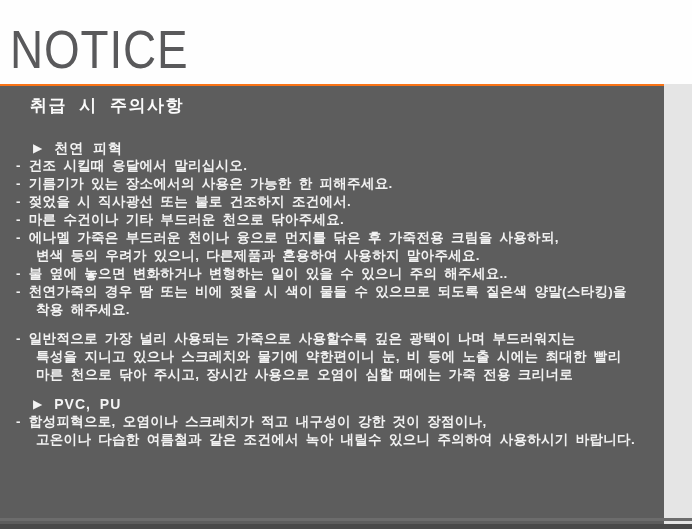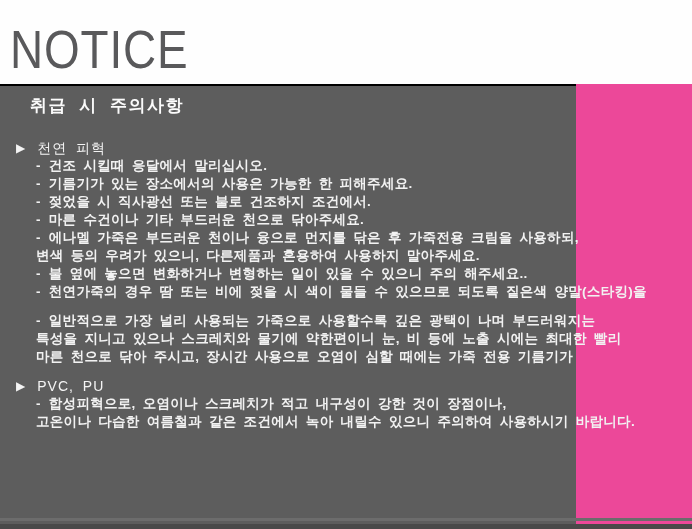--- a/index.html
+++ b/index.html
@@ -2,21 +2,21 @@
 <html lang="ko"><head>
 <meta charset="utf-8">
 <style>
   html, body { margin: 0; padding: 0; }
   body {
     width: 692px; height: 529px;
     background: #fefefe;
     font-family: "Liberation Sans", "DejaVu Sans", sans-serif;
     overflow: hidden;
   }
-  .page { position: relative; width: 692px; height: 529px; background: #ec4899; }
+  .page { position: relative; width: 692px; height: 529px; background: #e5e5e5; }
 
   
   .top-fragments { position: absolute; top: 0; left: 0; width: 692px; height: 7px; }
   .frag { position: absolute; top: 0; height: 5px; background: #4a4942; opacity: .85; }
   .frag.f0 { left: 28px;  width: 24px; background: #e8ddc8; opacity: 1; }
   .frag.f1 { left: 85px;  width: 27px; }
   .frag.f2 { left: 180px; width: 48px; }
   .frag.f3 { left: 348px; width: 76px; }
   .frag.f4 { left: 492px; width: 52px; }
   .frag.f5 { left: 630px; width: 34px; }
@@ -26,44 +26,44 @@
     position: absolute; left: 10px; top: 22px;
     font-size: 54px; line-height: 54px;
     color: #59595b; font-weight: 400;
     letter-spacing: 1px;
     transform: scaleX(0.85); transform-origin: left top;
     white-space: nowrap;
   }
 
   .panel {
     position: absolute; top: 84px; left: 0;
-    width: 576px; height: 445px;
+    width: 664px; height: 445px;
     background: #5d5d5d;
-    border-top: 2px solid #000000;
+    border-top: 2px solid #f97316;
     box-sizing: border-box;
     color: #f4f4f4;
   }
   .panel-title {
     margin: 10px 0 0 30px;
     font-size: 17px; line-height: 20px;
     font-weight: bold; color: #fbfbfb;
     letter-spacing: 1.5px; word-spacing: 6px;
     white-space: nowrap;
   }
   .sections { margin-top: 23px; }
   .section { margin-bottom: 11px; }
   .sec-heading {
-    padding-left: 16px;
-    font-size: 14px; line-height: 18px; font-weight: normal;
+    padding-left: 33px;
+    font-size: 14px; line-height: 18px; font-weight: bold;
     letter-spacing: 1px; word-spacing: 4px;
     white-space: nowrap;
   }
   .tri { display: inline-block; margin-right: 11px; font-size: 12px; vertical-align: 1px; color: #f4f4f4; }
   .line {
-    padding-left: 36px;
+    padding-left: 16px;
     font-size: 13.5px; line-height: 18px; font-weight: bold;
     letter-spacing: 0.3px; word-spacing: 3px;
     color: #f2f2f2;
     white-space: nowrap;
   }
   .dash { display: inline-block; margin-right: 8px; }
   .line.cont { padding-left: 36px; }
 
   .bottom-line  { position: absolute; left: 0; bottom: 8px; width: 692px; height: 3px; background: #6c6c6c; }
   .bottom-strip { position: absolute; left: 0; bottom: 0;  width: 692px; height: 5px; background: #494949; }
@@ -92,25 +92,26 @@
         <div class="section">
           <div class="sec-heading"><span class="tri">▶</span><span class="sec-title">천연 피혁</span></div>
           <div class="line"><span class="dash">-</span><span class="ltext">건조 시킬때 응달에서 말리십시오.</span></div>
           <div class="line"><span class="dash">-</span><span class="ltext">기름기가 있는 장소에서의 사용은 가능한 한 피해주세요.</span></div>
           <div class="line"><span class="dash">-</span><span class="ltext">젖었을 시 직사광선 또는 불로 건조하지 조건에서.</span></div>
           <div class="line"><span class="dash">-</span><span class="ltext">마른 수건이나 기타 부드러운 천으로 닦아주세요.</span></div>
           <div class="line"><span class="dash">-</span><span class="ltext">에나멜 가죽은 부드러운 천이나 융으로 먼지를 닦은 후 가죽전용 크림을 사용하되,</span></div>
           <div class="line cont"><span class="ltext">변색 등의 우려가 있으니, 다른제품과 혼용하여 사용하지 말아주세요.</span></div>
           <div class="line"><span class="dash">-</span><span class="ltext">불 옆에 놓으면 변화하거나 변형하는 일이 있을 수 있으니 주의 해주세요..</span></div>
           <div class="line"><span class="dash">-</span><span class="ltext">천연가죽의 경우 땀 또는 비에 젖을 시 색이 물들 수 있으므로 되도록 짙은색 양말(스타킹)을</span></div>
+          <div class="line cont"><span class="ltext">착용 해주세요.</span></div>
         </div>
         <div class="section">
           <div class="line"><span class="dash">-</span><span class="ltext">일반적으로 가장 널리 사용되는 가죽으로 사용할수록 깊은 광택이 나며 부드러워지는</span></div>
           <div class="line cont"><span class="ltext">특성을 지니고 있으나 스크레치와 물기에 약한편이니 눈, 비 등에 노출 시에는 최대한 빨리</span></div>
-          <div class="line cont"><span class="ltext">마른 천으로 닦아 주시고, 장시간 사용으로 오염이 심할 때에는 가죽 전용 기름기가</span></div>
+          <div class="line cont"><span class="ltext">마른 천으로 닦아 주시고, 장시간 사용으로 오염이 심할 때에는 가죽 전용 크리너로</span></div>
         </div>
         <div class="section">
           <div class="sec-heading"><span class="tri">▶</span><span class="sec-title">PVC, PU</span></div>
           <div class="line"><span class="dash">-</span><span class="ltext">합성피혁으로, 오염이나 스크레치가 적고 내구성이 강한 것이 장점이나,</span></div>
           <div class="line cont"><span class="ltext">고온이나 다습한 여름철과 같은 조건에서 녹아 내릴수 있으니 주의하여 사용하시기 바랍니다.</span></div>
         </div>
       </div>
     <div class="bottom-line"></div>
     <div class="bottom-strip"></div>
   </div>

